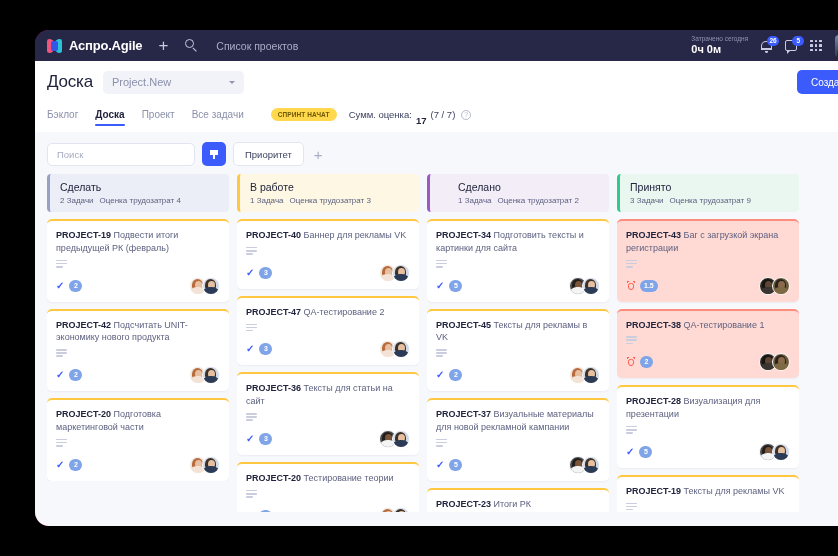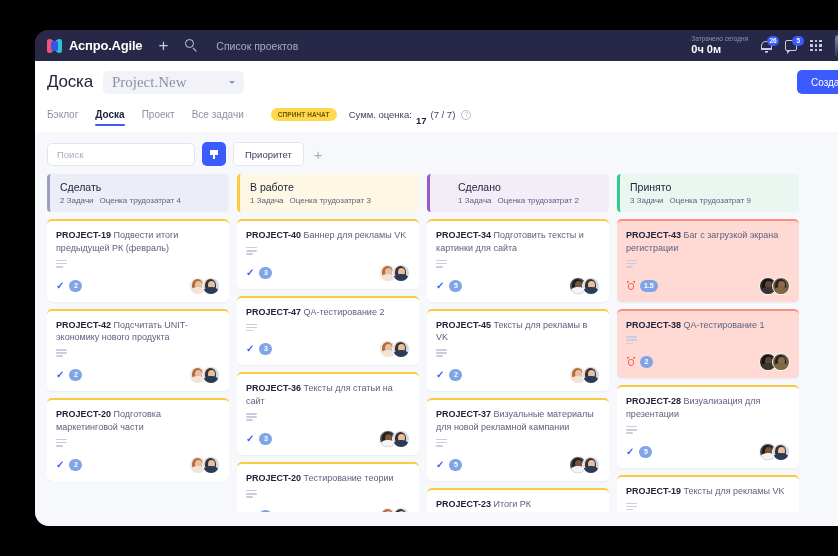--- a/index.html
+++ b/index.html
@@ -115,21 +115,21 @@
     font-size: 17px; color: #21243d; font-weight: normal; letter-spacing: -0.2px;
   }
   .proj-select {
     margin-left: 10px;
     background: #f2f3f9;
     border-radius: 5px;
     height: 23px; width: 141px;
     display: flex; align-items: center; justify-content: space-between;
     padding: 0 9px; cursor: pointer;
   }
-  .proj-select .val { font-size: 15px; color: #8b90ab; font-family: Liberation Serif, serif; }
+  .proj-select .val { font-size: 11px; color: #8b90ab; }
   .chev { width: 0; height: 0; border-left: 3.2px solid transparent; border-right: 3.2px solid transparent; border-top: 3.8px solid #9095b0; }
   .create-btn {
     margin-left: auto;
     background: #3b5bfd; color: #fff;
     font-size: 10px; border: none; border-radius: 5px;
     height: 24px; padding: 0 14px; cursor: pointer;
     font-family: "Liberation Sans", sans-serif;
   }
   .tabs-row {
     display: flex; align-items: center; margin-top: 9px; gap: 0;

